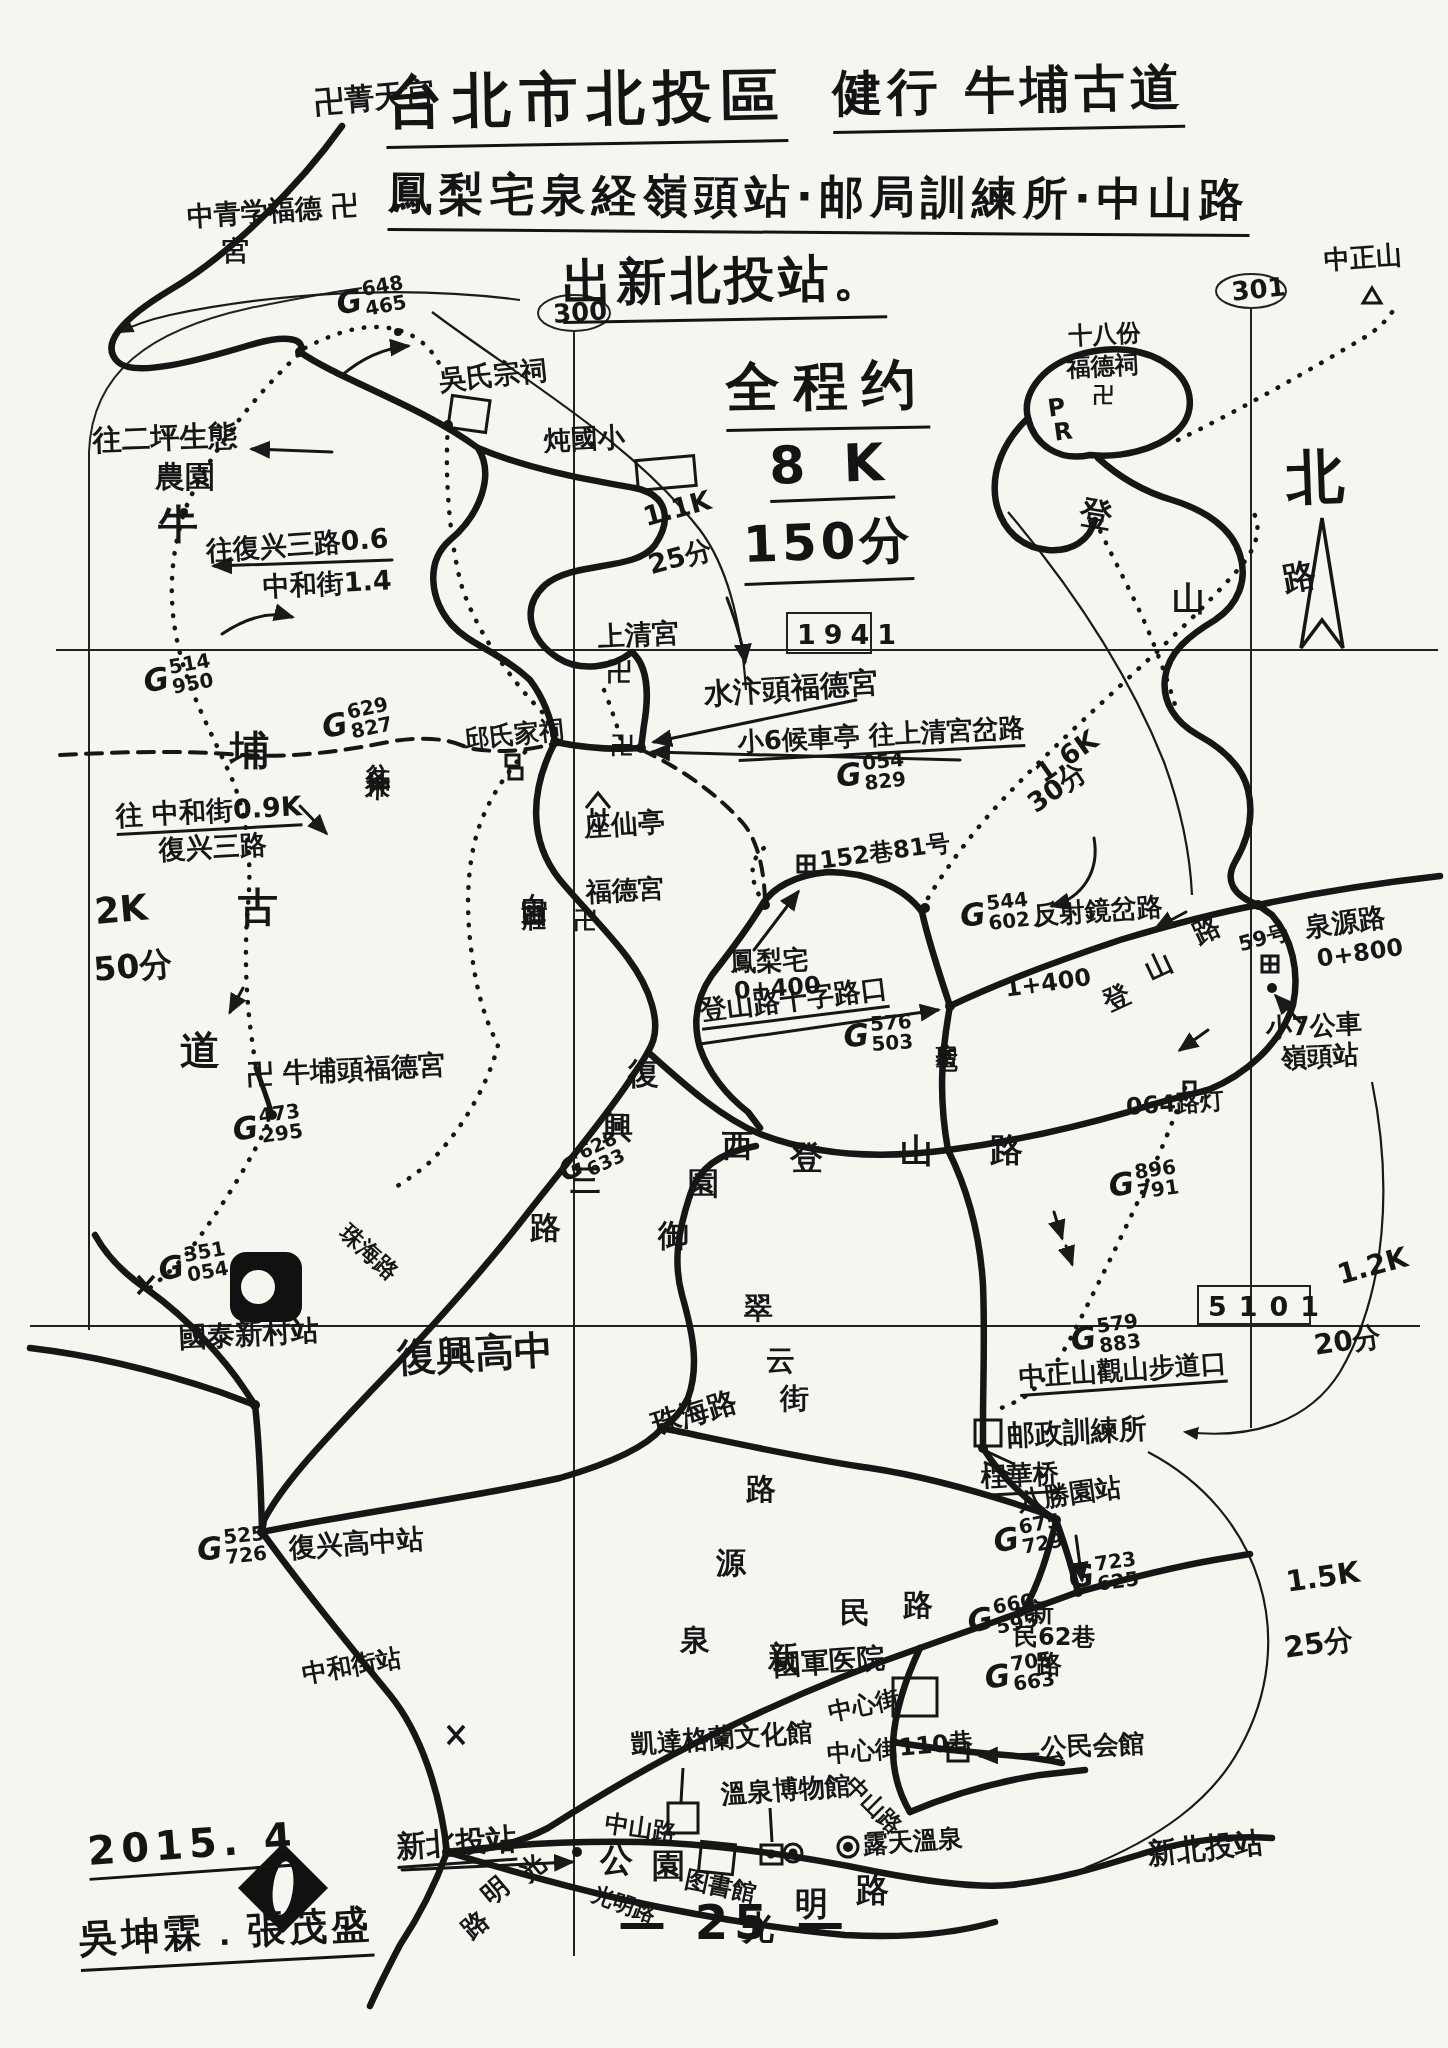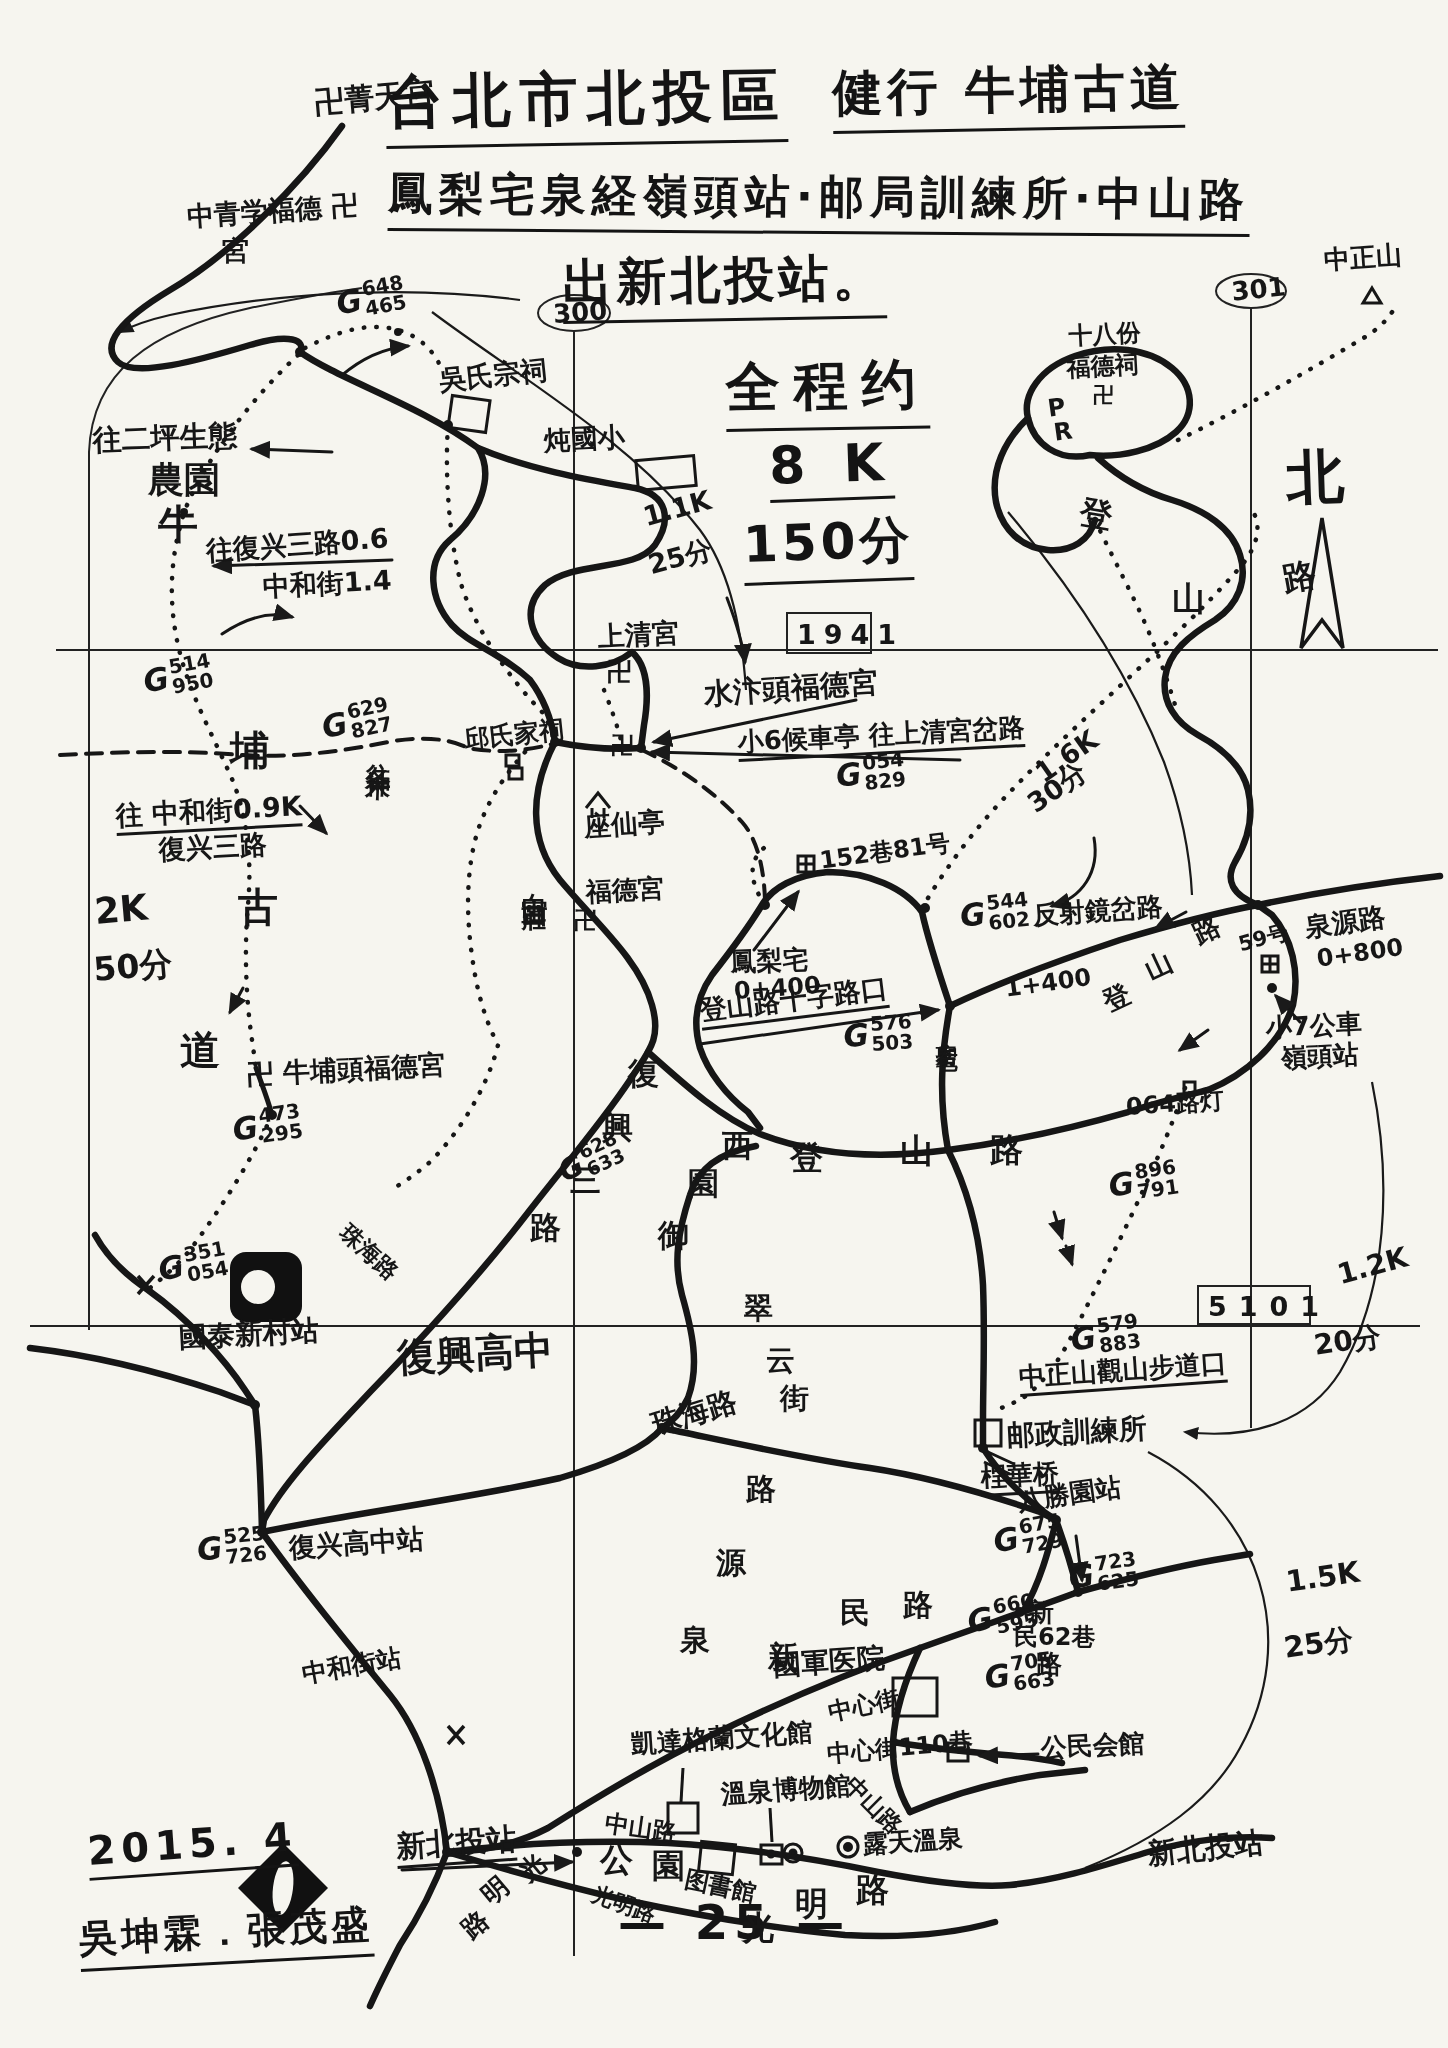--- a/index.html
+++ b/index.html
@@ -209,21 +209,21 @@
 
   <div class="title u" style="left:86px;top:1828px;font-size:40px;letter-spacing:6px;transform:rotate(-4deg)">2015. 4</div>
   <div class="title u" style="left:78px;top:1914px;font-size:38px;letter-spacing:4px;transform:rotate(-3deg)">吳坤霖．張茂盛</div>
   <div class="title" style="left:618px;top:1894px;font-size:48px;letter-spacing:6px">— 25 —</div>
 
   <div id="labels-layer">
       <div class="lbl" style="left: 313px; top: 86px; font-size: 30px; transform: rotate(-5deg);">卍菁天宮</div>
       <div class="lbl" style="left: 186px; top: 202px; font-size: 27px; transform: rotate(-4deg);">中青学福德 卍</div>
       <div class="lbl" style="left: 222px; top: 236px; font-size: 27px; transform: rotate(0deg);">宮</div>
       <div class="lbl" style="left: 92px; top: 424px; font-size: 29px; transform: rotate(-2deg);">往二坪生態</div>
-      <div class="lbl" style="left: 148px; top: 460px; font-size: 36px; transform: rotate(0deg);">農園</div>
+      <div class="lbl" style="left: 155px; top: 460px; font-size: 30px; transform: rotate(0deg);">農園</div>
       <div class="lbl" style="left: 158px; top: 502px; font-size: 40px; transform: rotate(0deg);">牛</div>
       <div class="lbl" style="left: 230px; top: 728px; font-size: 40px; transform: rotate(0deg);">埔</div>
       <div class="lbl" style="left: 238px; top: 885px; font-size: 40px; transform: rotate(0deg);">古</div>
       <div class="lbl" style="left: 180px; top: 1028px; font-size: 40px; transform: rotate(0deg);">道</div>
       <div class="lbl" style="left: 205px; top: 536px; font-size: 27px; transform: rotate(-4deg);">往復兴三路0.6</div>
       <div class="lbl" style="left: 262px; top: 572px; font-size: 27px; transform: rotate(-3deg);">中和街1.4</div>
       <div class="lbl" style="left: 438px; top: 366px; font-size: 27px; transform: rotate(-6deg);">吳氏宗祠</div>
       <div class="lbl" style="left: 543px; top: 426px; font-size: 27px; transform: rotate(-3deg);">炖國小</div>
       <div class="lbl u" style="left: 115px; top: 801px; font-size: 27px; transform: rotate(-3deg);">往 中和街0.9K</div>
       <div class="lbl" style="left: 158px; top: 835px; font-size: 27px; transform: rotate(-3deg);">復兴三路</div>

